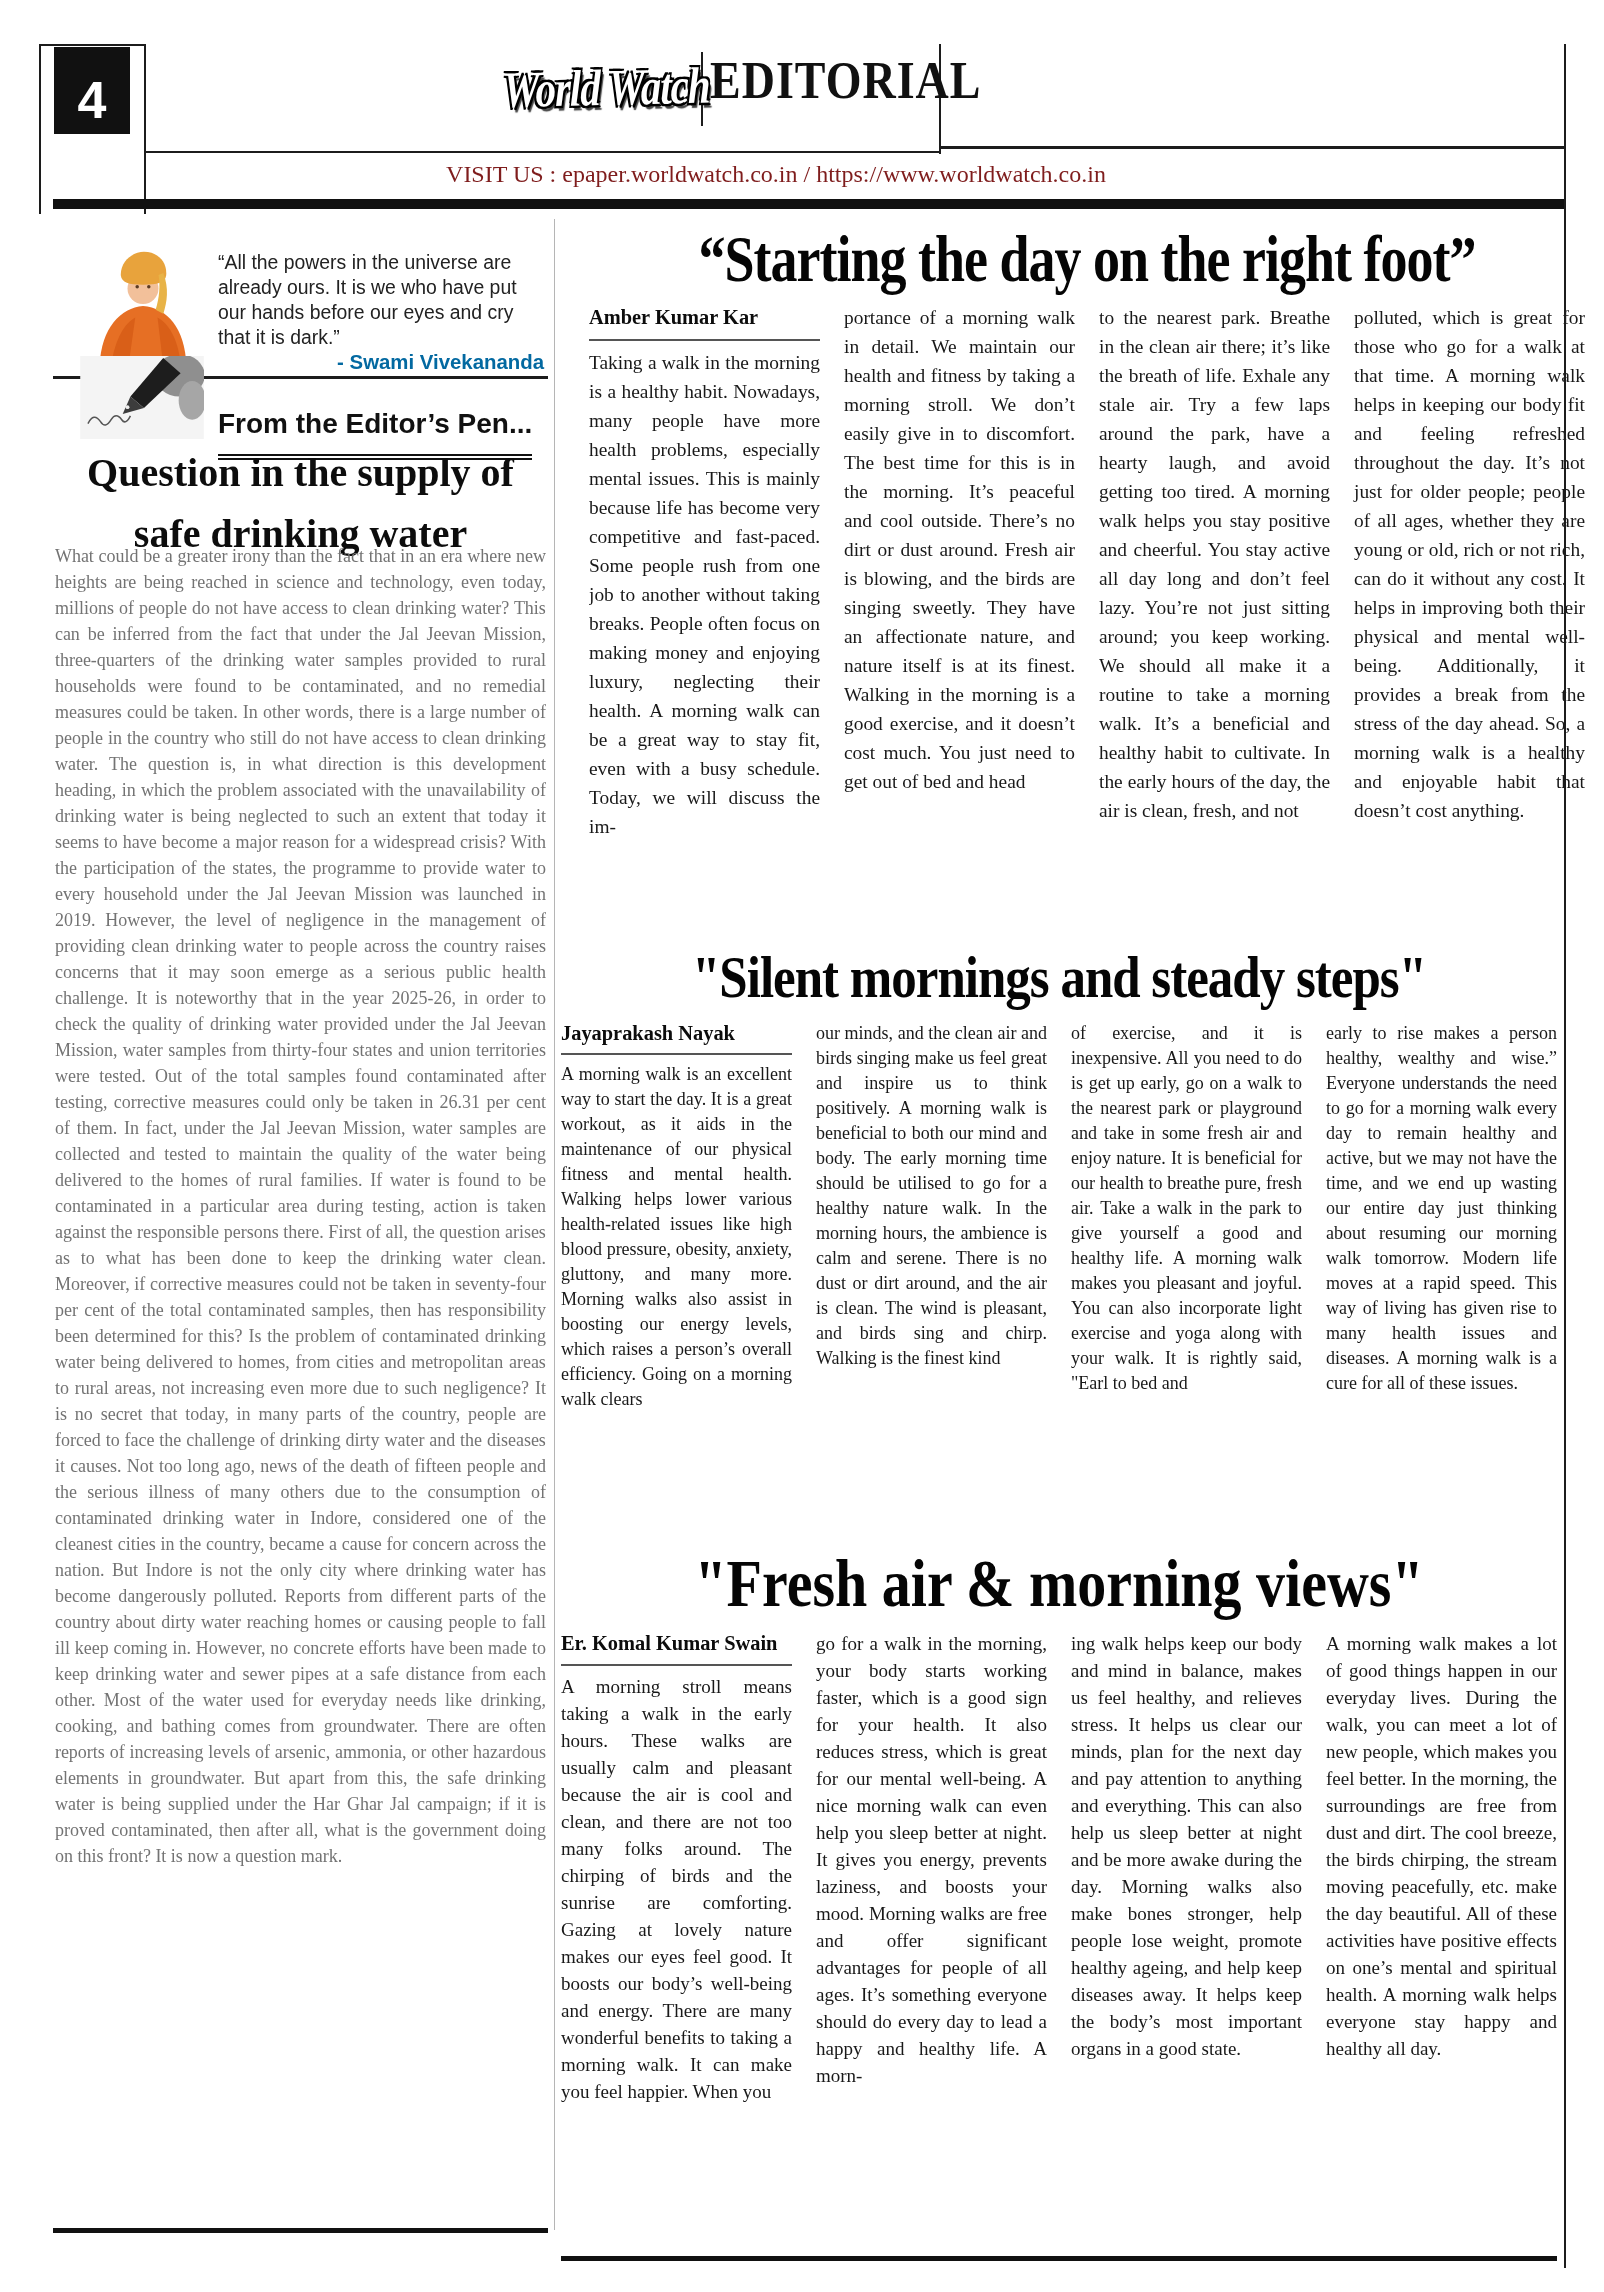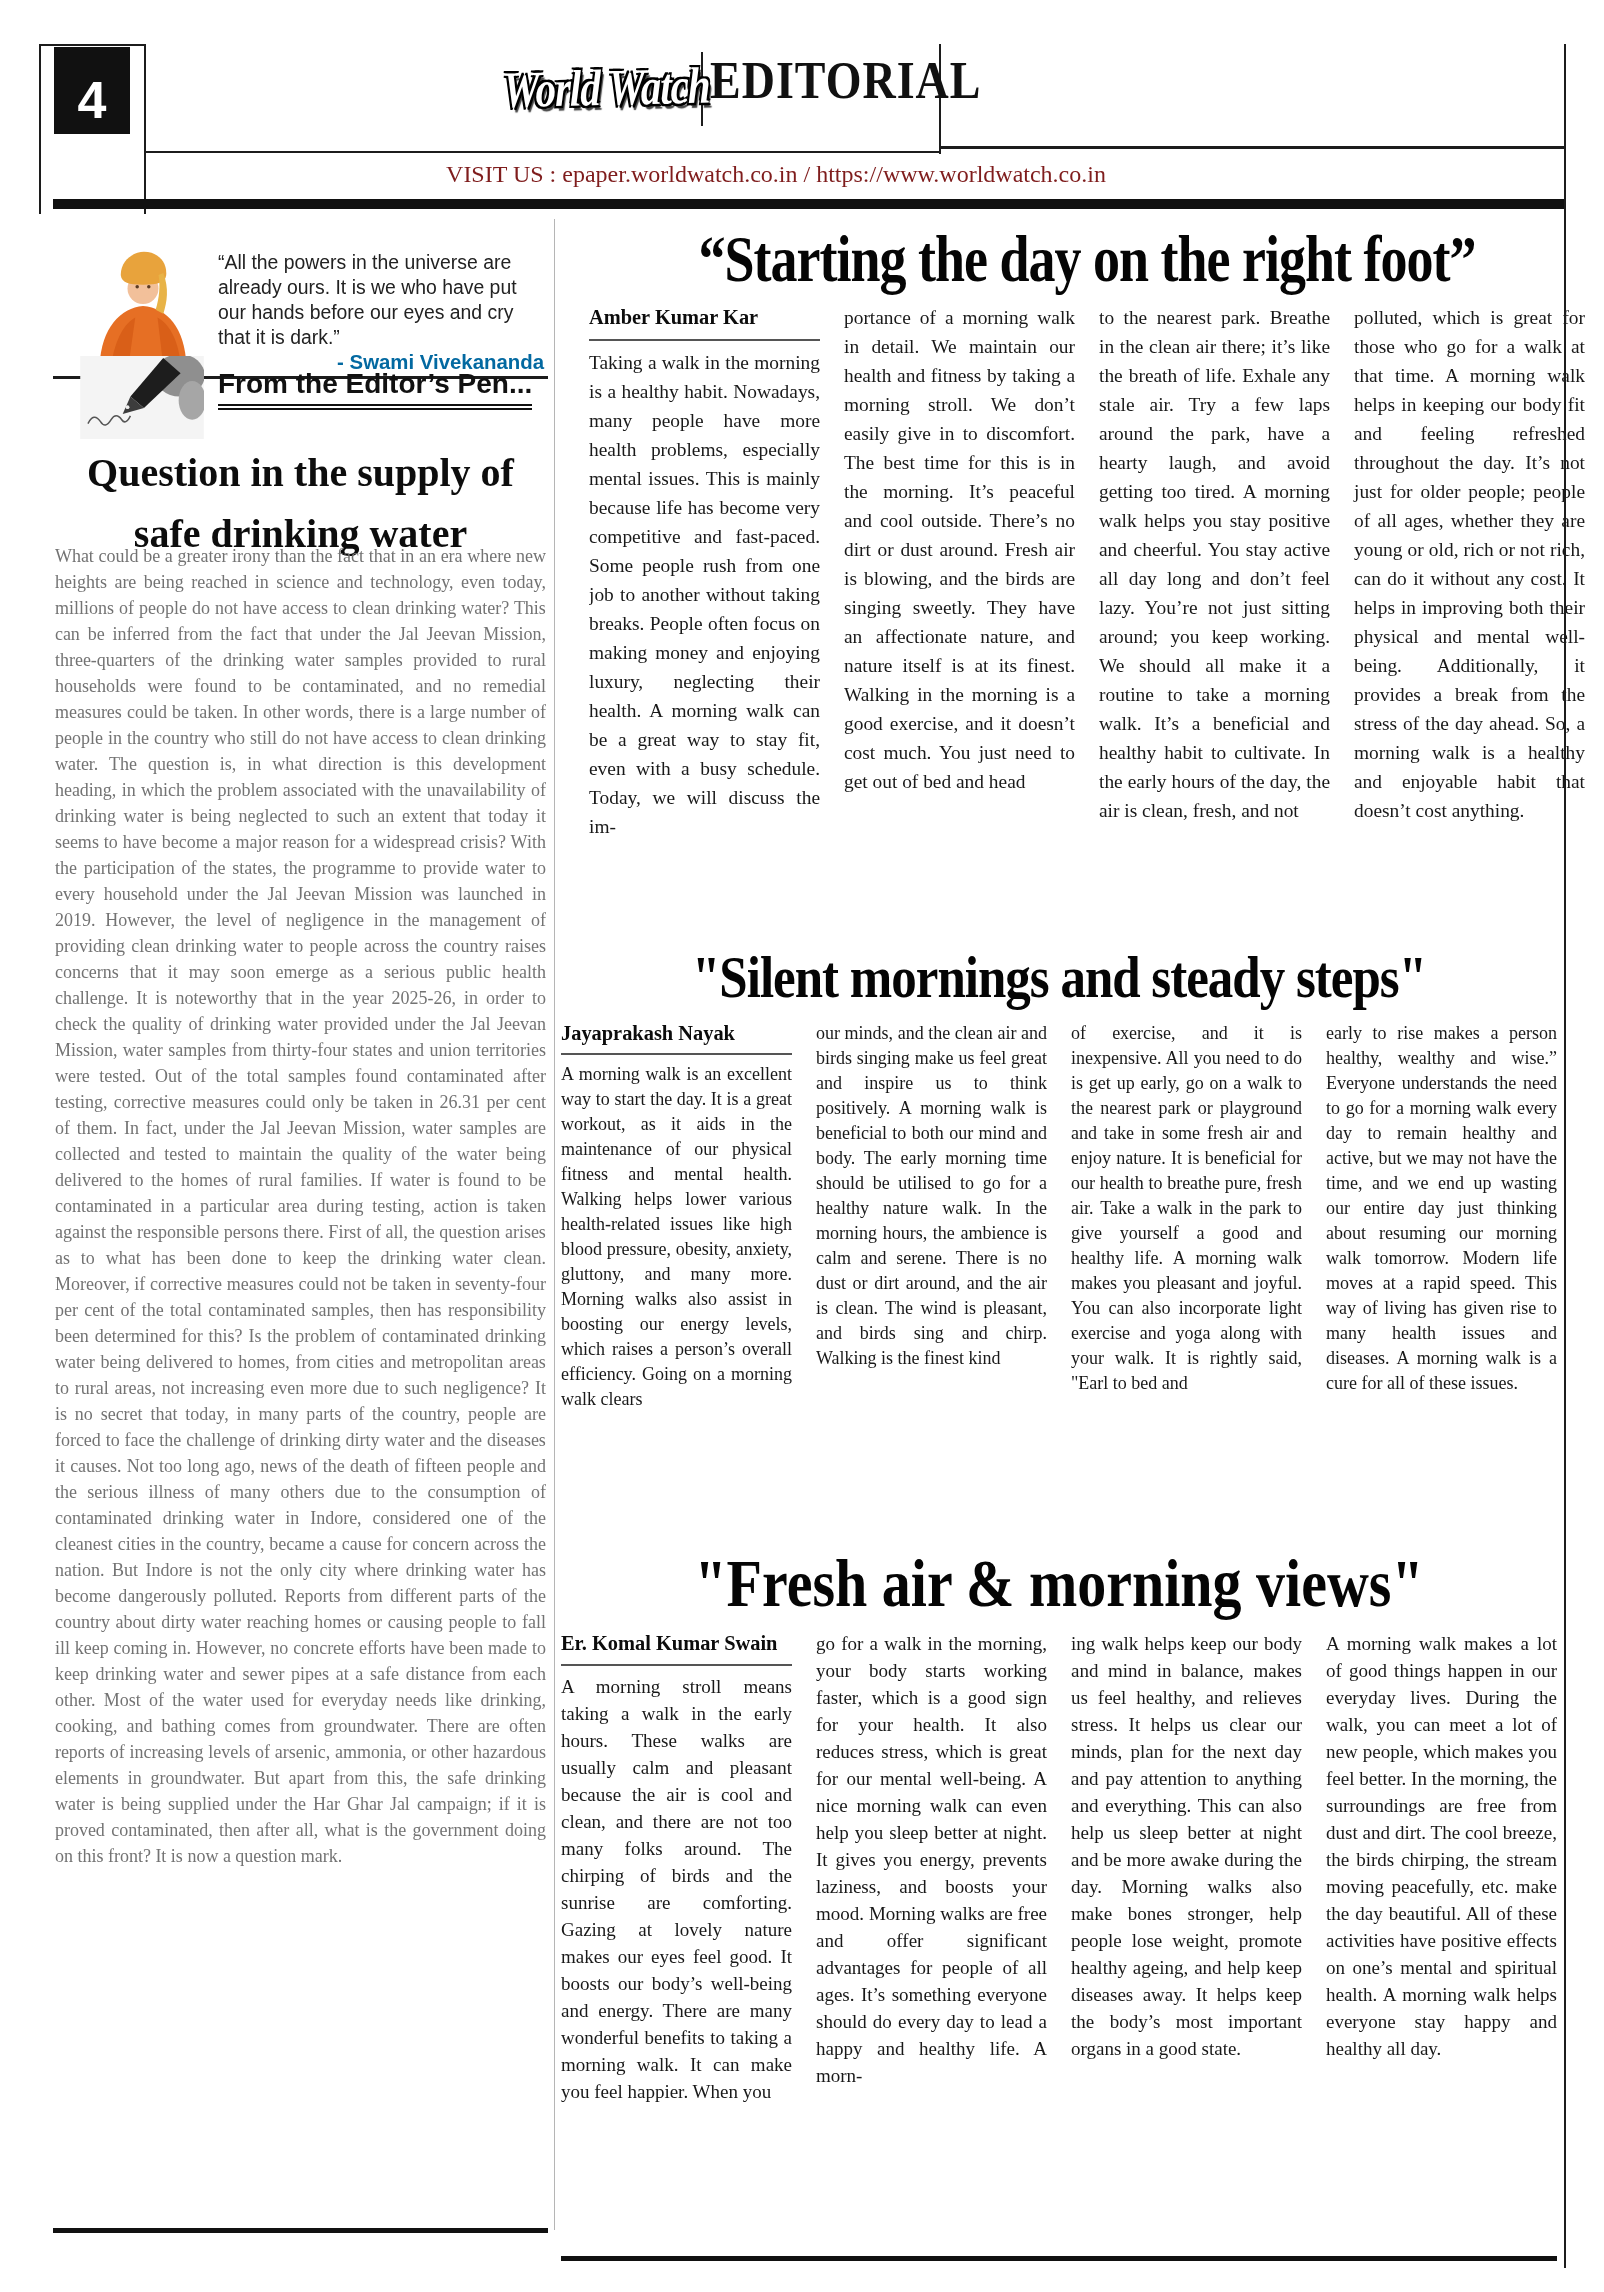--- a/index.html
+++ b/index.html
@@ -54,21 +54,21 @@
     font-size:20.4px;font-weight:bold;color:#0369a1;
   }
   .quote-rule{position:absolute;left:0;top:132px;width:495px;height:2.9px;background:#1c1c1c;}
   .pen-row{position:absolute;left:0;top:137px;width:495px;height:87px;}
   .pen-img{position:absolute;left:27px;top:1.9px;width:124px;height:83px;}
   .kicker{
     position:absolute;left:165px;top:13.6px;width:330px;
     font-family:"Liberation Sans","DejaVu Sans",sans-serif;
     font-size:28px;font-weight:bold;color:#111;white-space:nowrap;
   }
-  .kicker span{display:inline-block;border-bottom:6.8px double #111;padding-bottom:4px;}
+  .kicker span{display:inline-block;border-bottom:6.8px double #111;padding-bottom:14px;margin-top:40px;}
   .ed-headline{
     position:absolute;left:0;top:225px;width:495px;margin:0;text-align:center;
     font-size:40px;line-height:61px;font-weight:bold;color:#0d0d0d;letter-spacing:0px;
   }
   .ed-body{
     position:absolute;left:1.9px;top:326px;width:491px;height:1706px;overflow:hidden;
     font-size:18px;line-height:26px;text-align:justify;color:#737373;
   }
   .left-bottom-rule{position:absolute;left:53px;top:2228px;width:495px;height:4.9px;background:#111;}
   .region-divider{position:absolute;left:554px;top:219px;width:1px;height:2011px;background:#b5b5b5;}

